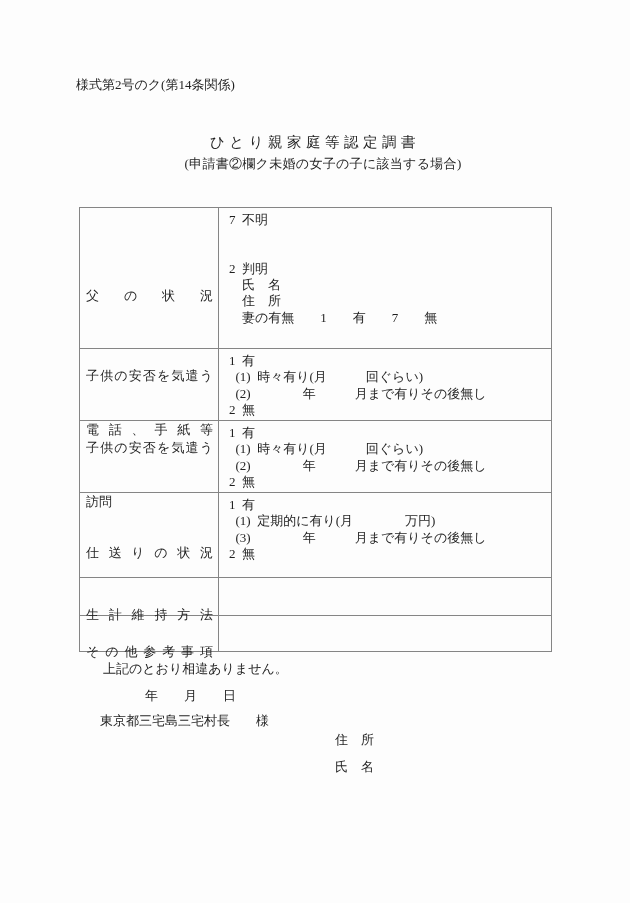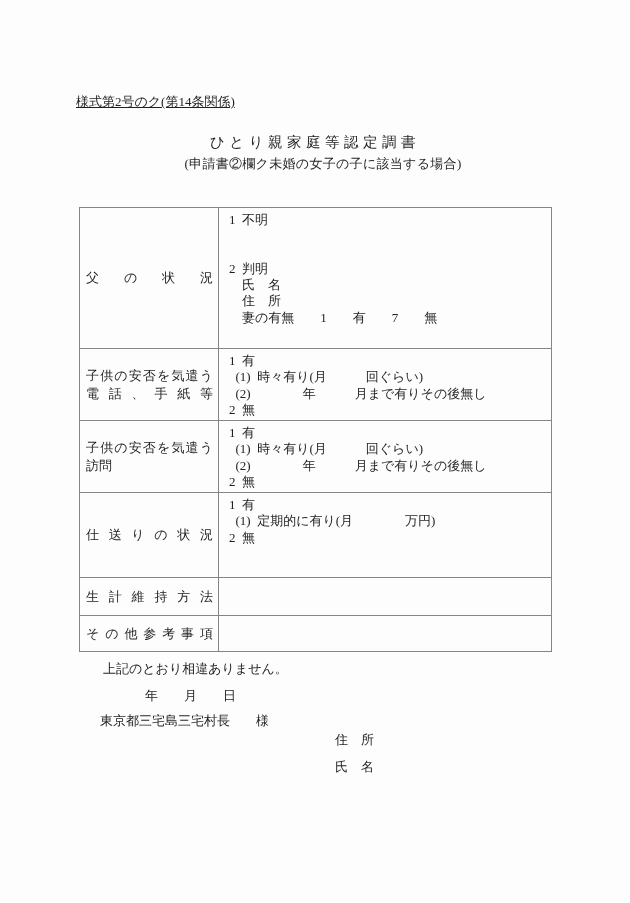--- a/index.html
+++ b/index.html
@@ -5,21 +5,21 @@
   html,body { margin:0; padding:0; }
   body {
     width:630px; height:903px;
     background:#fdfdfd;
     color:#1f1f1f;
     font-family:"Liberation Serif","DejaVu Serif",serif;
     position:relative;
     overflow:hidden;
   }
   .abs { position:absolute; white-space:pre; }
-  .form-number { left:76px; top:93px; font-size:13px;text-decoration:underline; }
+  .form-number { left:76px; top:76px; font-size:13px; }
   .form-title {
     left:0; top:133px; width:630px;
     text-align:center; font-size:14.5px; letter-spacing:4.5px;
     padding-left:0; box-sizing:border-box;
   }
   .form-subtitle {
     left:0; top:155px; width:630px;
     text-align:center; font-size:13px; letter-spacing:0.3px;margin-left:8px;
   }
   .doc-table {
@@ -29,21 +29,21 @@
   }
   .trow { display:flex; box-sizing:border-box; }
   .trow + .trow { border-top:1px solid #858585; }
   .lcell {
     width:139px; box-sizing:border-box;
     border-right:1px solid #858585;
     display:flex; flex-direction:column; justify-content:center;
     padding:0 5px 0 6px;
     font-size:13px; line-height:18px;
   }
-  .lline { white-space:normal; }
+  .lline { white-space:normal;margin-top:36px; }
   .just { text-align:justify; text-align-last:justify; text-justify:inter-character; }
   .ccell {
     flex:1; box-sizing:border-box;
     font-size:13px; line-height:16.3px;
     padding:4px 6px 0 10px;
     white-space:pre;
   }
   .cline { white-space:pre; min-height:16.3px; }
   .footer-line { font-size:13px; }
   .f-declaration { left:103px; top:660px; }
@@ -58,21 +58,21 @@
 <div class="abs form-number">様式第2号のク(第14条関係)</div>
 <div class="abs form-title">ひとり親家庭等認定調書</div>
 <div class="abs form-subtitle">(申請書②欄ク未婚の女子の子に該当する場合)</div>
 
 <div class="doc-table">
 
   <div class="trow" style="height:140px">
     <div class="lcell">
       <div class="lline just">父の状況</div>
     </div>
-    <div class="ccell"><div class="cline">1  不明</div><div class="cline">&nbsp;</div><div class="cline">&nbsp;</div><div class="cline">2  判明</div><div class="cline">　氏　名</div><div class="cline">　住　所</div><div class="cline">　妻の有無　　1　　有　　7　　無</div></div>
+    <div class="ccell"><div class="cline">7  不明</div><div class="cline">&nbsp;</div><div class="cline">&nbsp;</div><div class="cline">2  判明</div><div class="cline">　氏　名</div><div class="cline">　住　所</div><div class="cline">　妻の有無　　1　　有　　7　　無</div></div>
   </div>
 
   <div class="trow" style="height:72px">
     <div class="lcell">
       <div class="lline just">子供の安否を気遣う</div>
       <div class="lline just">電話、手紙等</div>
     </div>
     <div class="ccell"><div class="cline">1  有</div><div class="cline">  (1)  時々有り(月　　　回ぐらい)</div><div class="cline">  (2)　　　　年　　　月まで有りその後無し</div><div class="cline">2  無</div></div>
   </div>
 
@@ -81,21 +81,21 @@
       <div class="lline just">子供の安否を気遣う</div>
       <div class="lline">訪問</div>
     </div>
     <div class="ccell"><div class="cline">1  有</div><div class="cline">  (1)  時々有り(月　　　回ぐらい)</div><div class="cline">  (2)　　　　年　　　月まで有りその後無し</div><div class="cline">2  無</div></div>
   </div>
 
   <div class="trow" style="height:85px">
     <div class="lcell">
       <div class="lline just">仕送りの状況</div>
     </div>
-    <div class="ccell"><div class="cline">1  有</div><div class="cline">  (1)  定期的に有り(月　　　　万円)</div><div class="cline">2  無</div></div>
+    <div class="ccell"><div class="cline">1  有</div><div class="cline">  (1)  定期的に有り(月　　　　万円)</div><div class="cline">  (3)　　　　年　　　月まで有りその後無し</div><div class="cline">2  無</div></div>
   </div>
 
   <div class="trow" style="height:38px">
     <div class="lcell">
       <div class="lline just">生計維持方法</div>
     </div>
     <div class="ccell"></div>
   </div>
 
   <div class="trow" style="height:36px">

